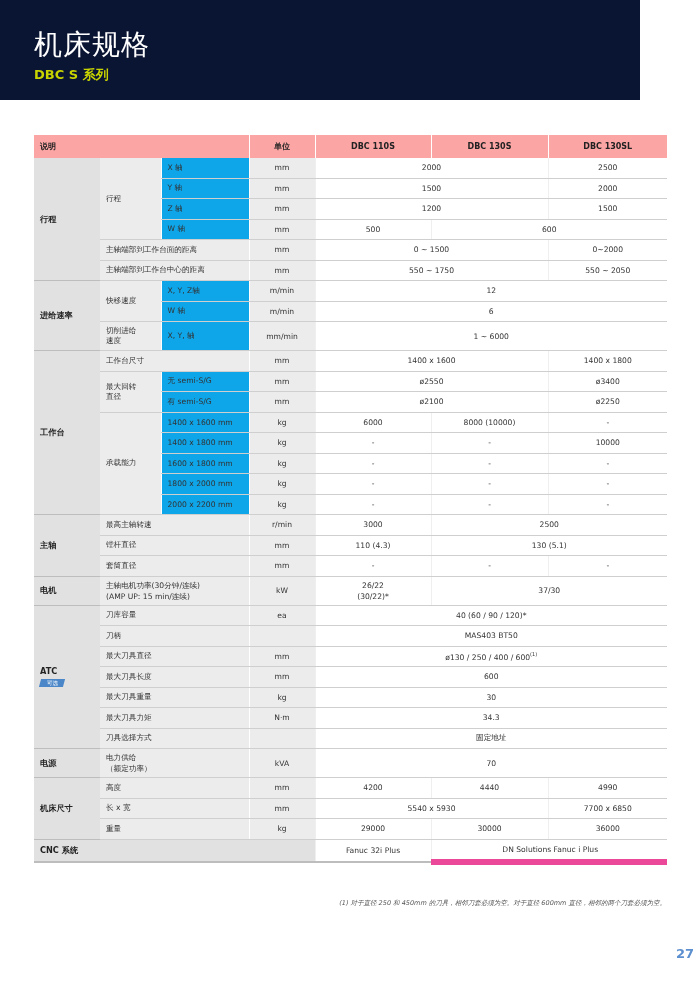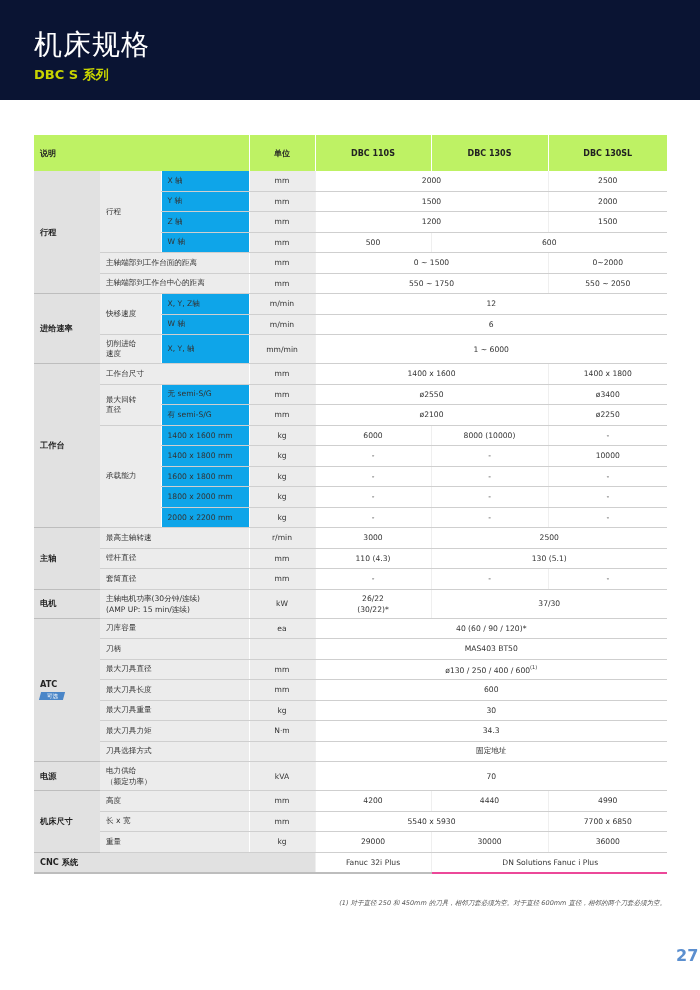--- a/index.html
+++ b/index.html
@@ -1,37 +1,37 @@
 <!DOCTYPE html>
 <html><head>
 <meta charset="utf-8">
 <style>
   html, body { margin:0; padding:0; }
   body { width:700px; height:990px; background:#ffffff; position:relative; overflow:hidden;
          font-family:"DejaVu Sans", "Liberation Sans", sans-serif; color:#333; }
-  .header { position:absolute; left:0; top:0; width:700px; height:100px; background:#0a1433; }
+  .header { position:absolute; left:0; top:0; width:640px; height:100px; background:#0a1433; }
   .header .title { position:absolute; left:34px; top:26px; font-size:28px; color:#ffffff; letter-spacing:1px; }
   .header .subtitle { position:absolute; left:34px; top:66px; font-size:13px; font-weight:bold; color:#c8d400; }
 
   table.spec { position:absolute; left:34px; top:135px; width:633px; border-collapse:collapse; table-layout:fixed;
                font-size:7.6px; }
   table.spec td { border-bottom:1.5px solid #cfcfcf; padding:0 6px; vertical-align:middle; height:19.5px; }
   table.spec td.cat { background:#e1e1e1; font-weight:bold; font-size:8.2px; color:#222; border-bottom:1.5px solid #bdbdbd; }
   table.spec td.lbl { background:#ececec; color:#333; }
   table.spec td.sub { background:#0ea5e9; color:#333; border-left:1.5px solid #fff; }
   table.spec td.unit { background:#ececec; text-align:center; color:#333; border-left:1.5px solid #fff; }
   table.spec td.val { background:#ffffff; text-align:center; color:#333; border-left:1px solid #efefef; }
-  table.spec tr.head td { background:#bef264; font-weight:bold; font-size:8px; color:#222; height:36px; border-bottom:none; }
+  table.spec tr.head td { background:#fca5a5; font-weight:bold; font-size:8px; color:#222; height:23px; border-bottom:none; }
   table.spec tr.head td.hv { text-align:center; border-left:1.5px solid #fff;margin-top:20px; }
   table.spec tr.tall td { height:28px; }
   .badge { display:inline-block; margin-top:3px; width:24px; height:8px; background:#4a86c8; transform:skewX(-15deg);
            color:#fff; font-size:5.5px; text-align:center; line-height:8px; font-weight:normal; }
   .badge span { display:inline-block; transform:skewX(15deg); }
   .notes { position:absolute; right:34px; top:898px; text-align:right; font-size:6.5px; font-style:italic; color:#555; line-height:10px; }
-  .pagenum { position:absolute; left:676px; top:946px; font-size:16px; font-weight:bold; color:#5b8fcf; }
+  .pagenum { position:absolute; left:676px; top:946px; font-size:13px; font-weight:bold; color:#5b8fcf; }
   sup { font-size:5px; }
 </style>
 </head>
 <body>
 
 <div class="header">
   <div class="title">机床规格</div>
   <div class="subtitle">DBC S 系列</div>
 </div>
 
@@ -275,21 +275,21 @@
     <td class="lbl" colspan="2">重量</td>
     <td class="unit">kg</td>
     <td class="val">29000</td>
     <td class="val">30000</td>
     <td class="val">36000</td>
   </tr>
 
   <tr>
     <td class="cat" colspan="4" style="border-bottom:2px solid #bdbdbd;margin-left:17px;">CNC 系统</td>
     <td class="val" style="border-bottom:2px solid #bdbdbd;">Fanuc 32i Plus</td>
-    <td class="val" colspan="2" style="border-bottom:2px solid #ec4899;padding-left:8px;">DN Solutions Fanuc i Plus</td>
+    <td class="val" colspan="2" style="border-bottom:6px solid #ec4899;padding-left:8px;">DN Solutions Fanuc i Plus</td>
   </tr>
 </tbody>
   </table>
 
 <div class="notes">
   <div>(1) 对于直径 250 和 450mm 的刀具，相邻刀套必须为空。对于直径 600mm 直径，相邻的两个刀套必须为空。</div>
 </div>
 
 <div class="pagenum">27</div>
 

